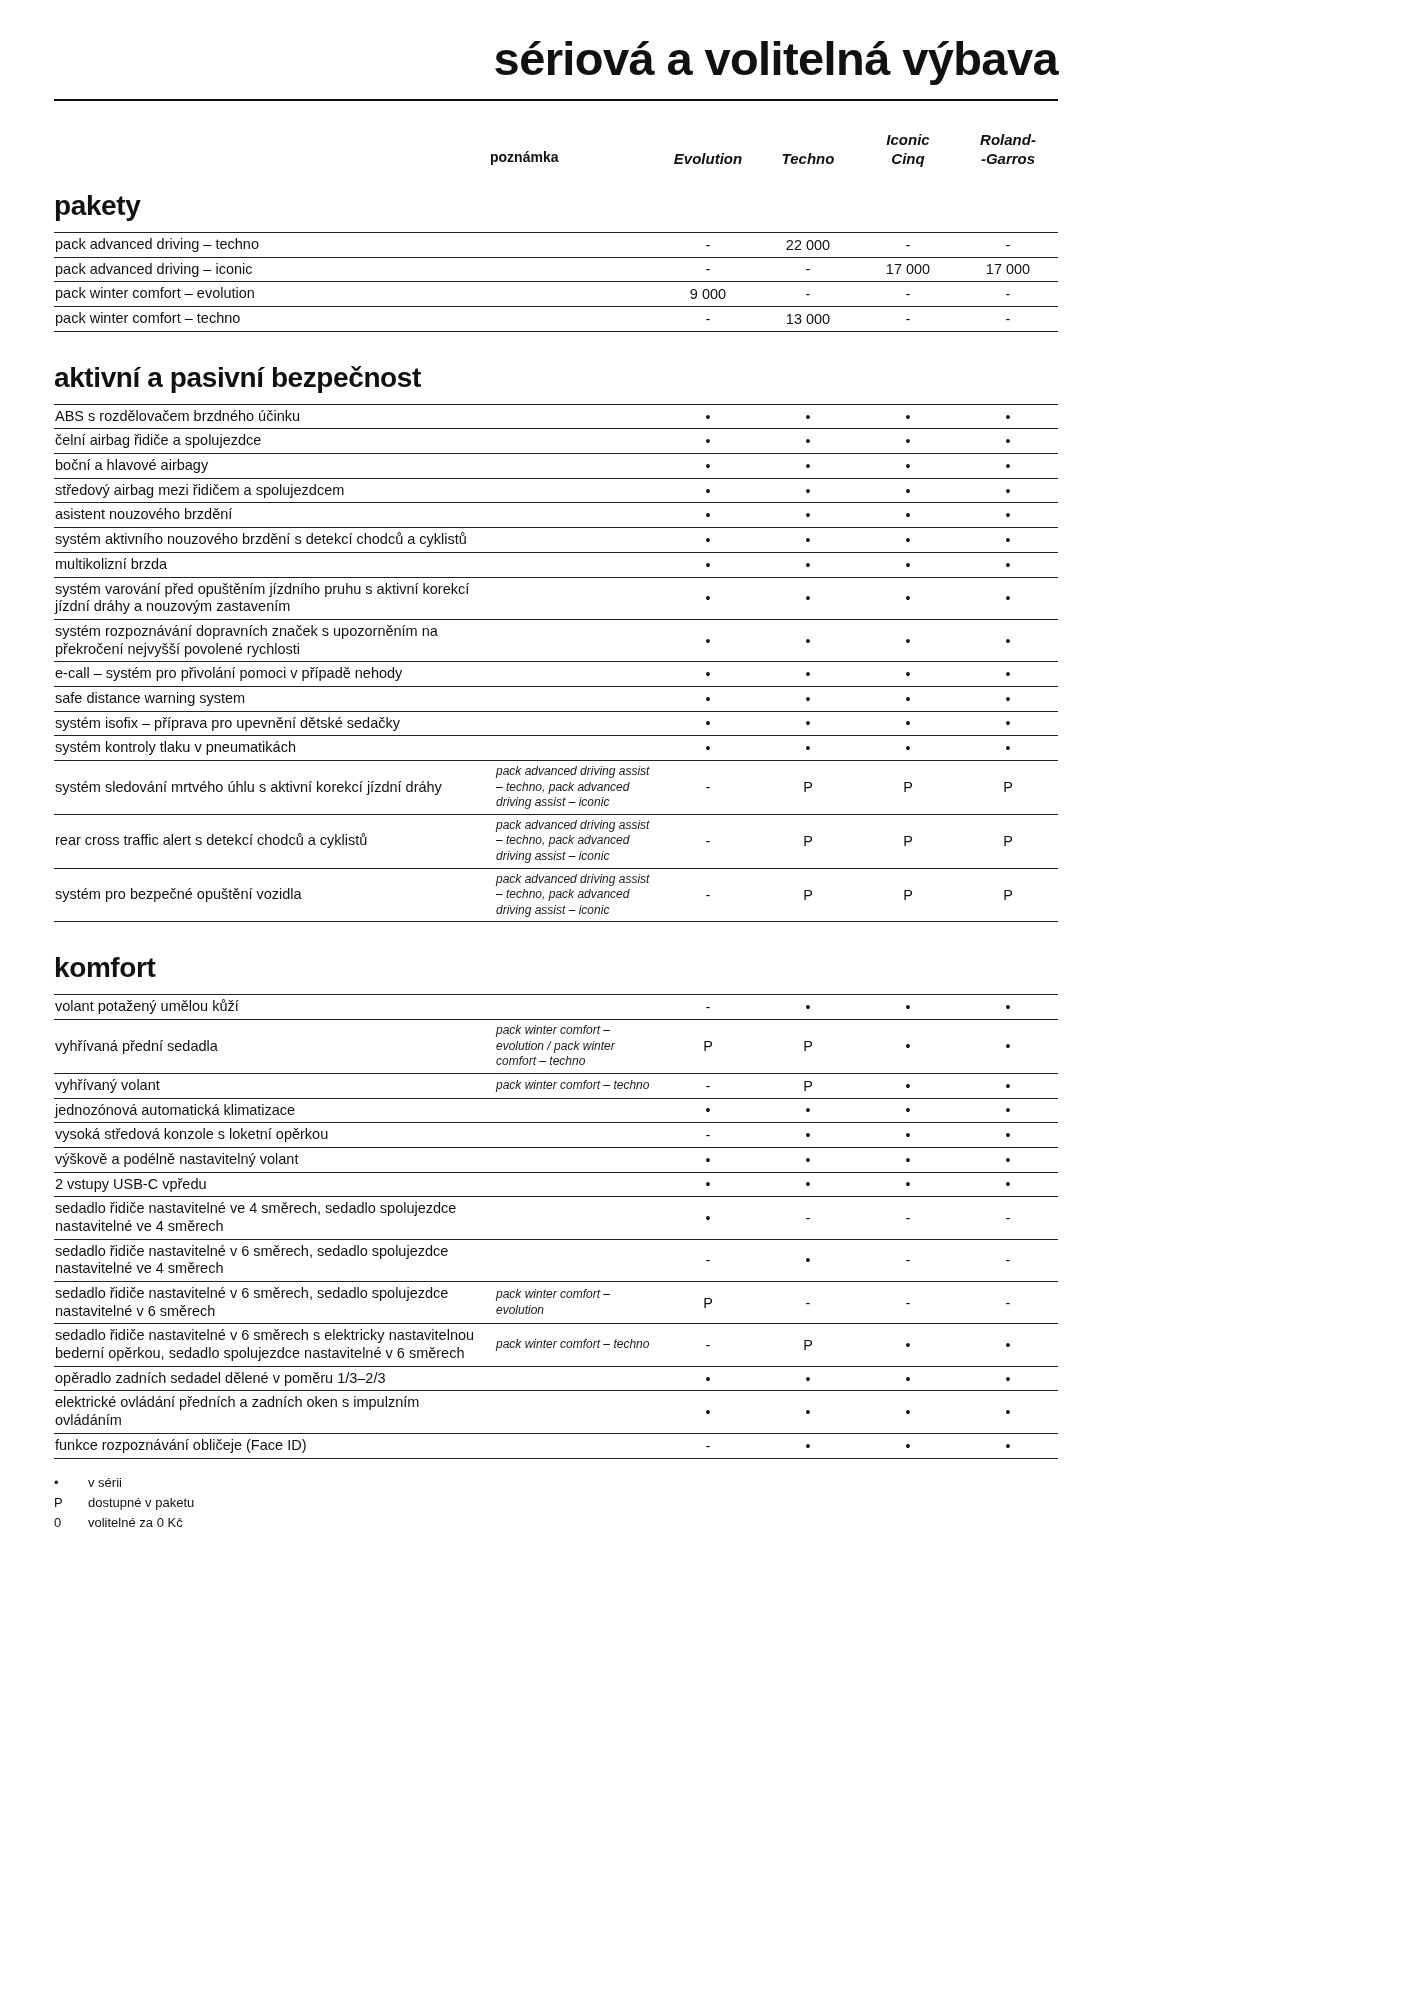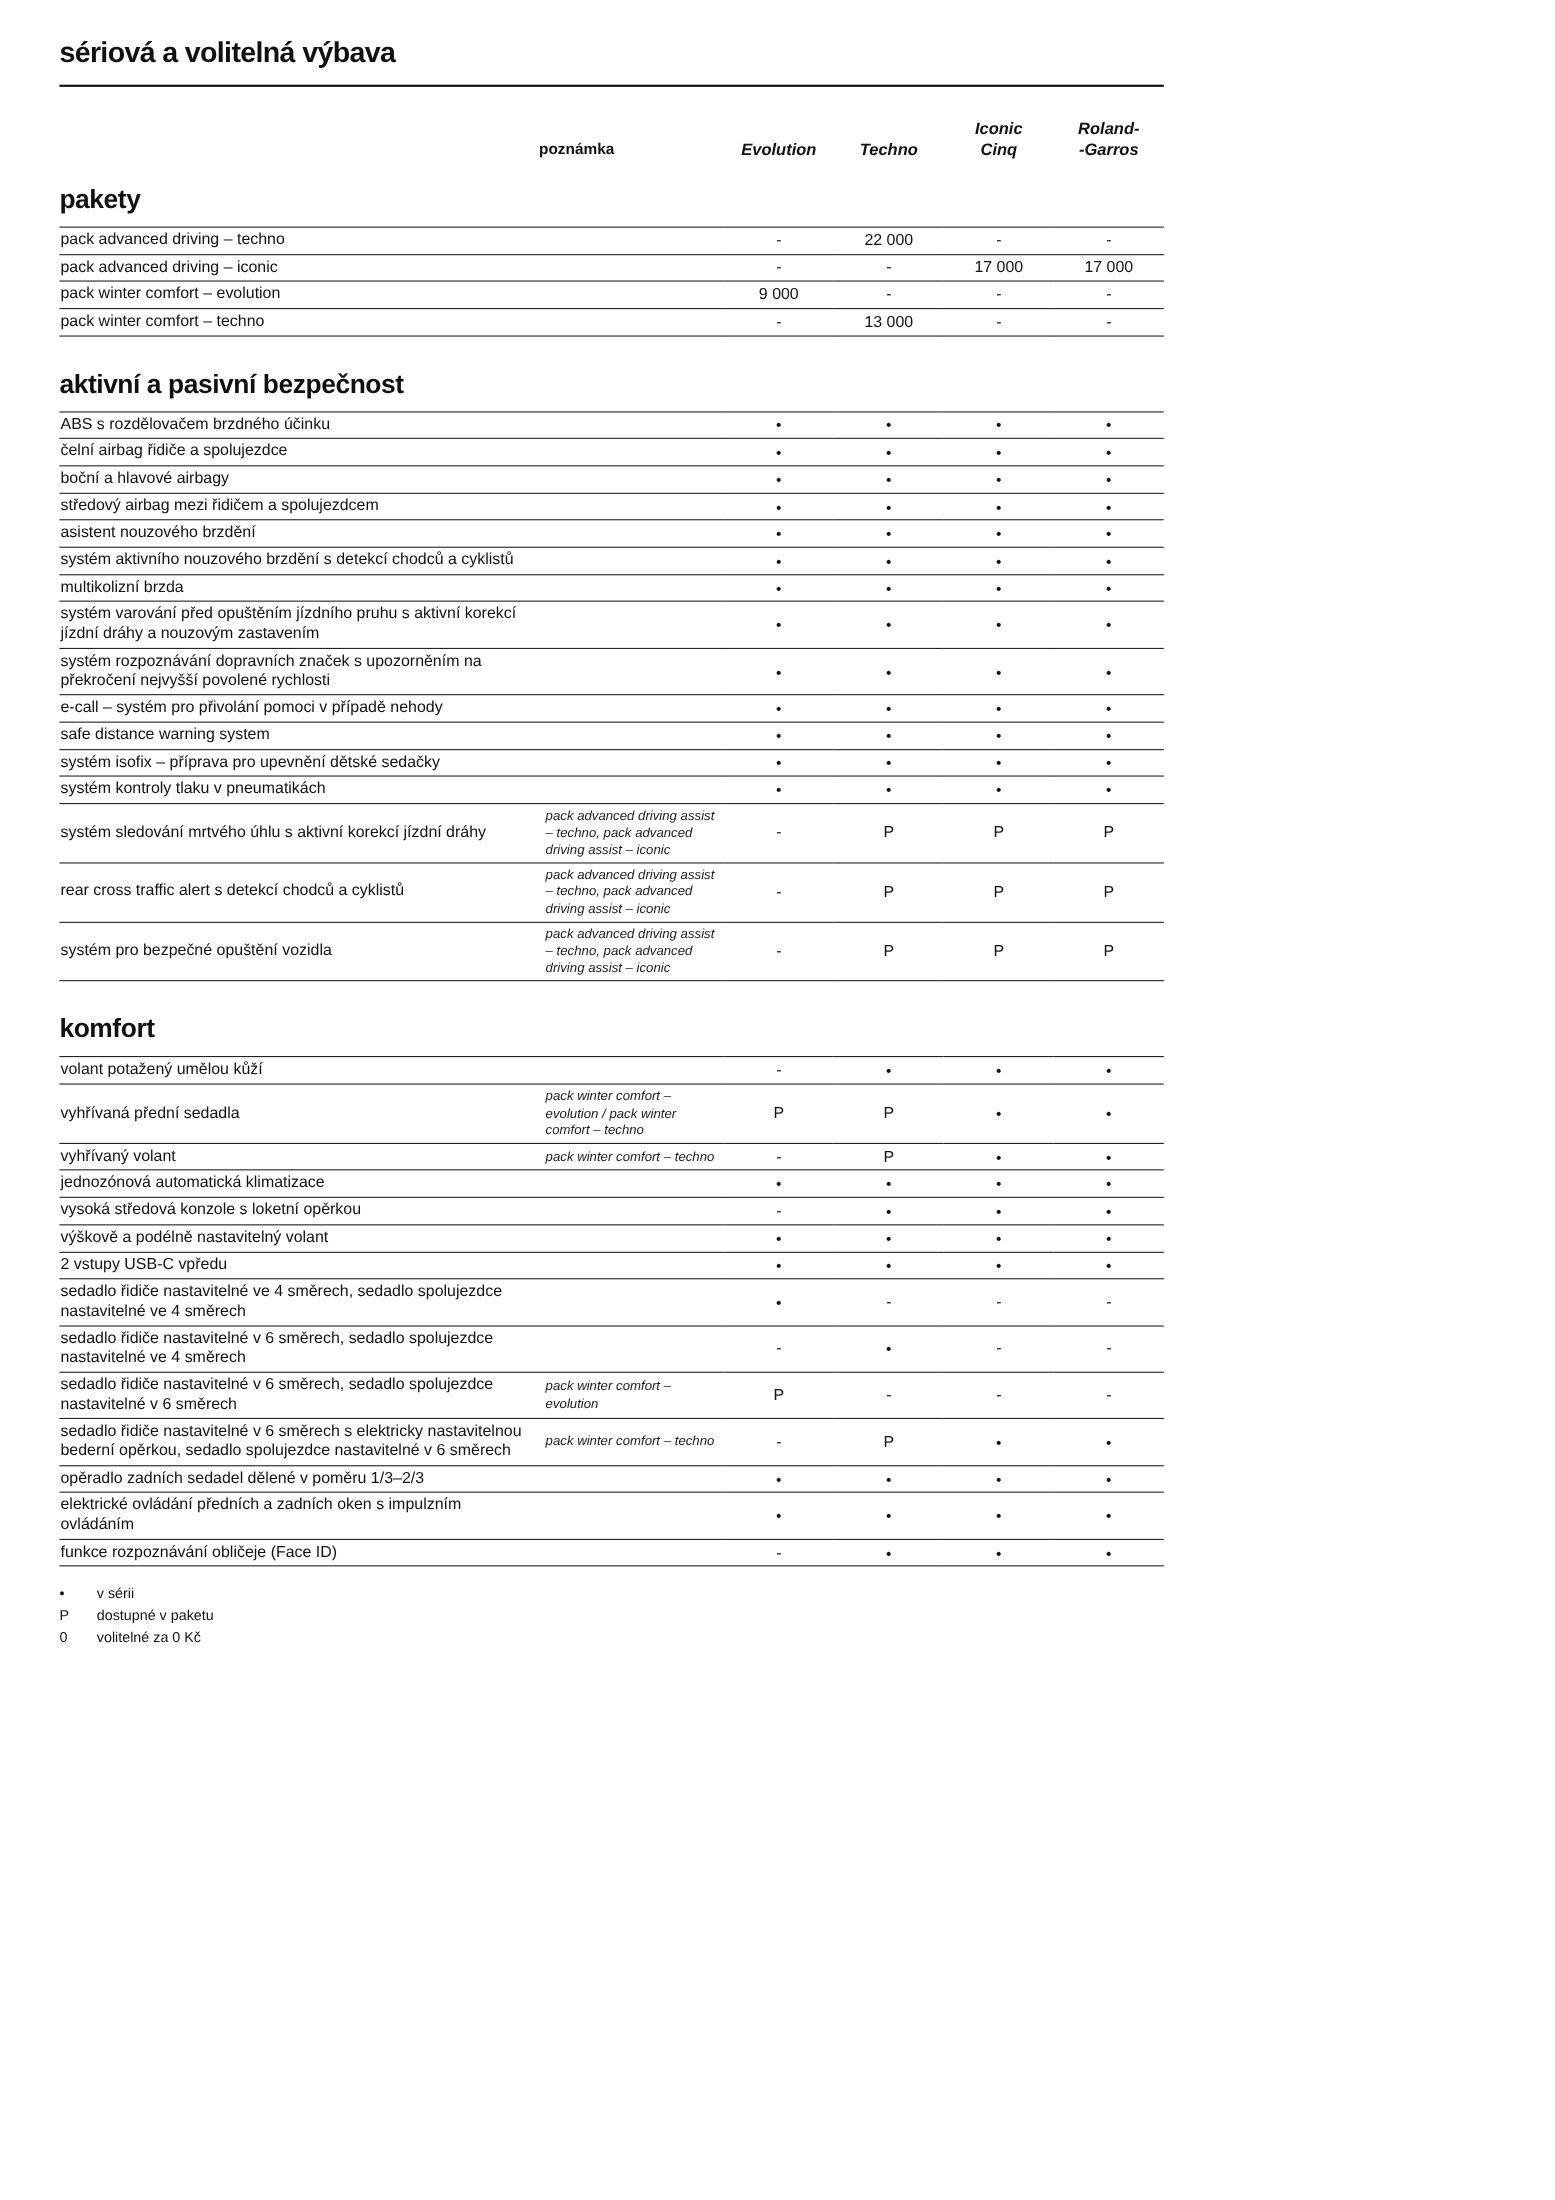--- a/index.html
+++ b/index.html
@@ -17,22 +17,22 @@
   .page {
     width: 1004px;
     margin-left: 54px;
     padding-top: 34px;
   }
   header.titlebar {
     border-bottom: 2px solid #111;
     padding-bottom: 16px;
   }
   h1 {
-    text-align: left;
-    font-size: 26px;
+    text-align: right;
+    font-size: 47px;
     font-weight: bold;
     letter-spacing: -0.6px;
     line-height: 1.05;
   }
   
   .col-headers {
     display: grid;
     grid-template-columns: 436px 168px 100px 100px 100px 100px;
     align-items: end;
     margin-top: 30px;
@@ -47,21 +47,21 @@
     font-size: 15px;
     font-weight: bold;
     text-align: center;
     white-space: pre-line;
     line-height: 1.22;
     padding-bottom: 2px;
     font-style: italic;
   }
   
   h2 {
-    font-size: 24px;
+    font-size: 28px;
     font-weight: bold;
     letter-spacing: -0.4px;
     margin: 30px 0 10px 0;
   }
   section:first-of-type h2 { margin-top: 20px; }
   table {
     width: 100%;
     border-collapse: collapse;
     table-layout: fixed;
     border-top: 1.5px solid #222;

